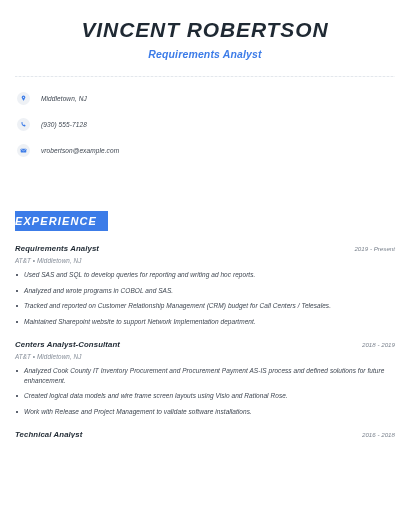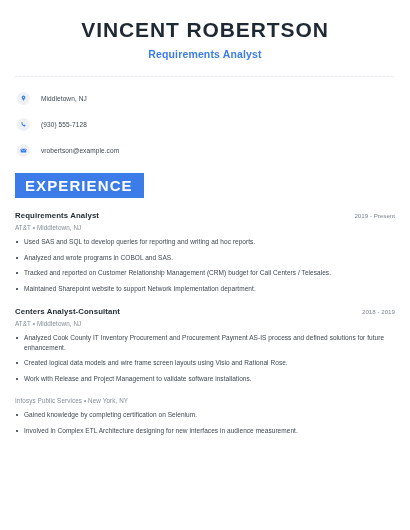--- a/index.html
+++ b/index.html
@@ -16,20 +16,21 @@
     -webkit-font-smoothing: antialiased;
   }
 
   .page {
     position: relative;
     width: 410px;
     height: 438px;
     background: #ffffff;
     padding: 0 15px;
     overflow: hidden;
+    font-style: italic;
   }
 
   
   .header {
     padding-top: 18px;
     text-align: center;
   }
 
   .full-name {
     font-size: 21px;
@@ -88,24 +89,25 @@
     font-size: 6.5px;
     color: #3e4651;
     letter-spacing: 0.1px;
   }
 
   
   .section-tag {
     display: inline-block;
     background: #3c7ce8;
     color: #ffffff;
-    font-size: 15px;
+    font-size: 11px;
     font-weight: bold;
     letter-spacing: 1.1px;
-    padding: 4px 11px 4px 10px;
+    padding: 4px 11px 4px 0;
+    margin-top: 38px;
   }
 
   .section-block { margin-top: 14px; }
 
   
   .entry { margin-top: 13px; }
   .entry:first-of-type { margin-top: 12px; }
 
   .entry-head {
     display: flex;
@@ -242,20 +244,24 @@
       <div class="entry-meta">AT&amp;T  •  Middletown, NJ</div>
       <ul class="bullets">
         <li>Analyzed Cook County IT Inventory Procurement and Procurement Payment AS-IS process and defined solutions for future enhancement.</li>
         <li>Created logical data models and wire frame screen layouts using Visio and Rational Rose.</li>
         <li>Work with Release and Project Management to validate software installations.</li>
       </ul>
     </div>
 
     
     <div class="entry">
+      <div class="entry-head">
+        <span class="entry-role">Technical Analyst</span>
+        <span class="entry-dates">2016 - 2018</span>
+      </div>
       <div class="entry-meta">Infosys Public Services  •  New York, NY</div>
       <ul class="bullets">
         <li>Gained knowledge by completing certification on Selenium.</li>
         <li>Involved in Complex ETL Architecture designing for new interfaces in audience measurement.</li>
         <li>Worked in Agile environment with active scrum participation.</li>
         <li>Created test cases using Quality Center and updated the test scripts and test results.</li>
         <li>Value Add: Worked on Projects to Migrate File Transfer service from UNIX to Linux.</li>
         <li>Implemented industry leading best in class SDLC practices and methodology.</li>
       </ul>
     </div>

